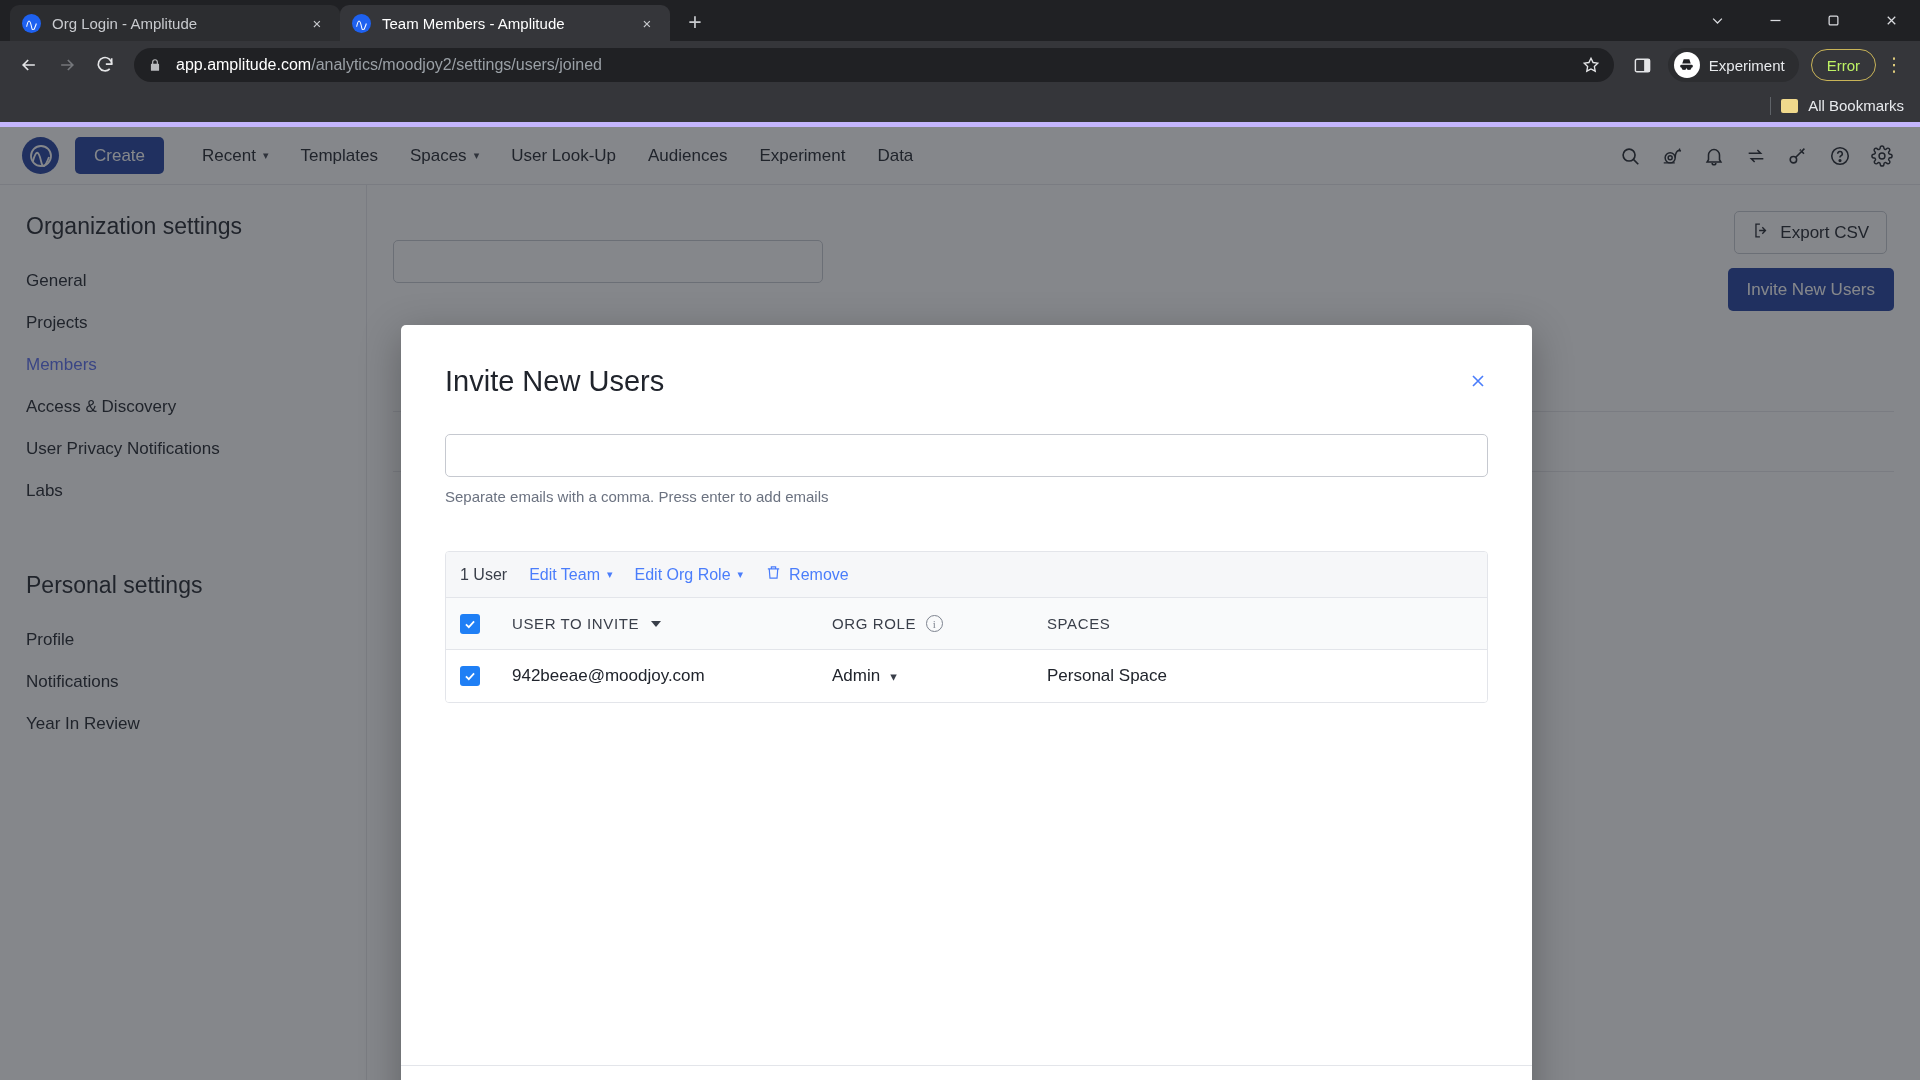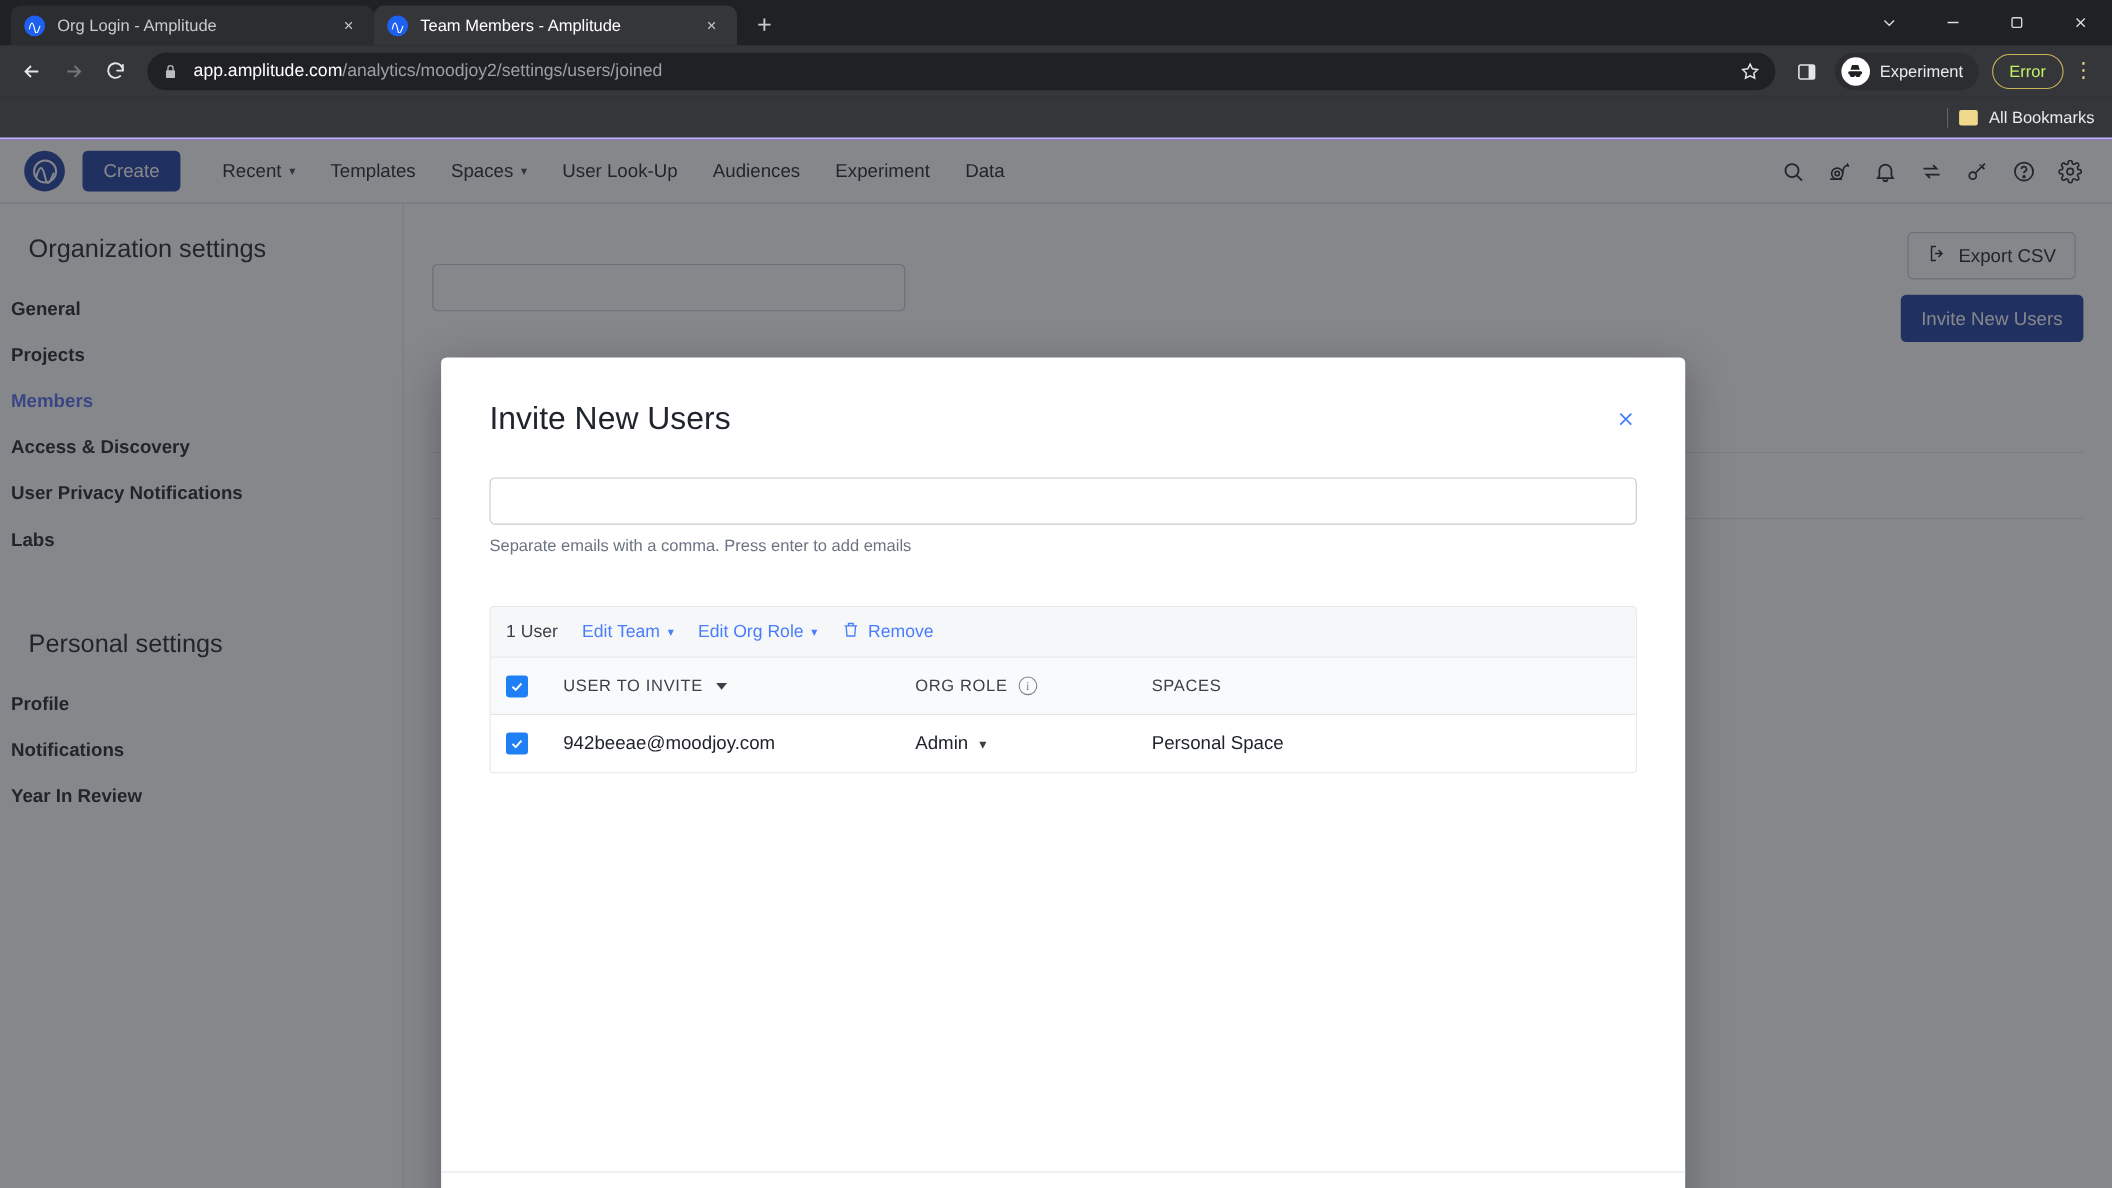--- a/index.html
+++ b/index.html
@@ -131,21 +131,21 @@
   }
 
   .bookmarks {
     height: 38px;
     background: #35363a;
     display: flex;
     align-items: center;
     justify-content: flex-end;
     padding-right: 16px;
     gap: 10px;
-    border-bottom: 2px solid #c4b5fd;
+    border-bottom: 5px solid #c4b5fd;
   }
   .bm-sep { width: 1px; height: 18px; background: #5f6368; }
   .bm-folder {
     width: 17px; height: 14px; border-radius: 2px; background: #f0d98c;
   }
   .bm-label { font-size: 15px; color: #e8eaed; }
 
   
   .page {
     position: relative;
@@ -201,22 +201,22 @@
     border-right: 1px solid #e7e7ea;
     padding: 28px 0 0 0;
   }
   .side-h {
     font-size: 23px; color: #20242c; font-weight: 400;
     padding: 0 26px; margin-bottom: 20px;
   }
   .side-h.second { margin-top: 60px; }
   .side-item {
     font-size: 17px; color: #20242c;
-    padding: 11px 10px;
-    display: flex; align-items: center; font-weight: bold;
+    padding: 11px 26px;
+    display: flex; align-items: center;
   }
   .side-item.active { color: #5a6ef0; }
   .side-item .side-gift { margin-left: auto; color: #20242c; display:flex; }
   .side-item .side-gift svg { width: 19px; height: 19px; }
 
   .content {
     flex: 1;
     background: #ffffff;
     padding: 26px 26px 0 26px;
     position: relative;

